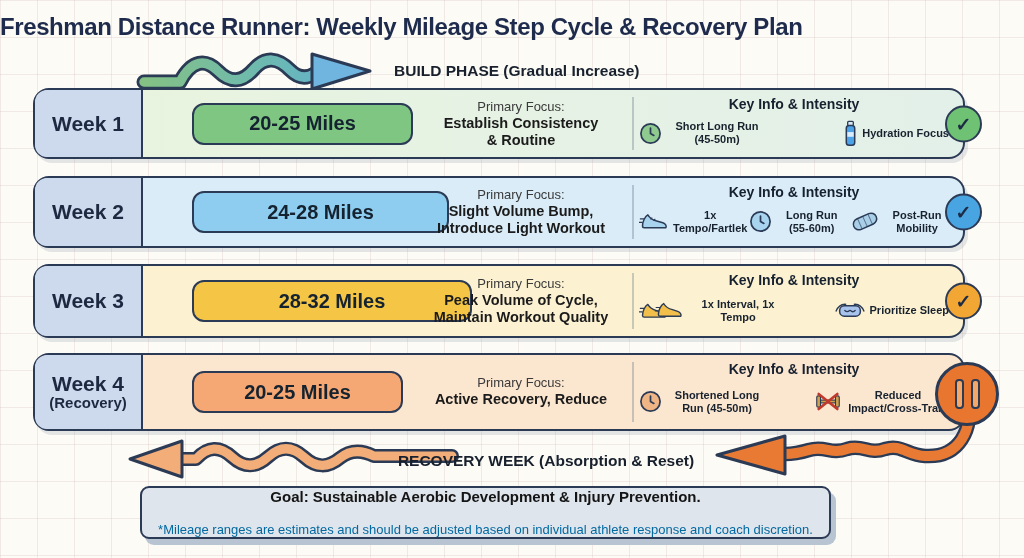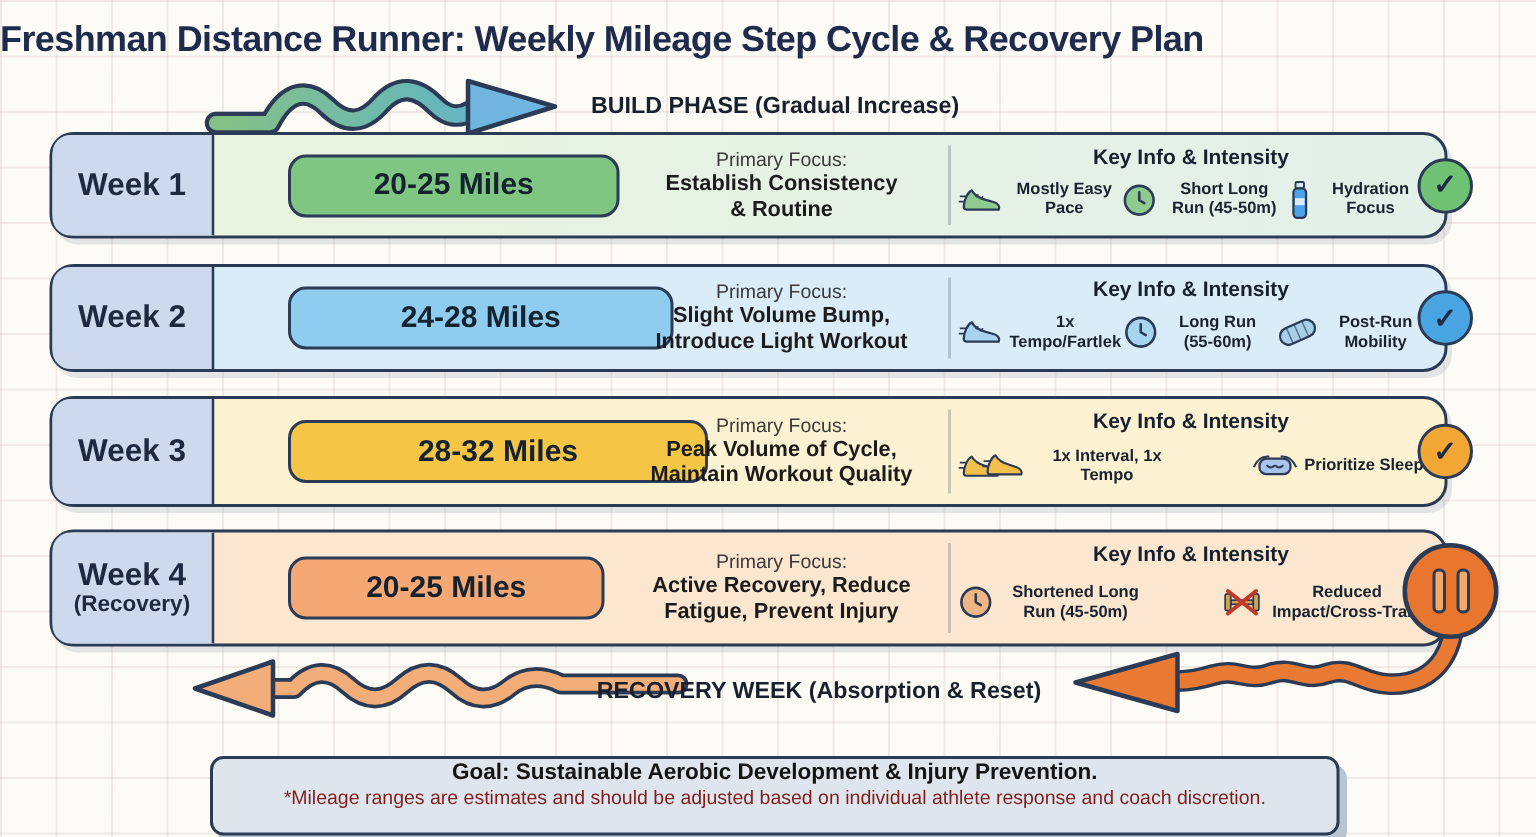--- a/index.html
+++ b/index.html
@@ -78,27 +78,27 @@
   .w3 .badge{ background:#f2a634; }
 
   .pause-badge{
     position:absolute; left:935px; top:362px; width:64px; height:64px; border-radius:50%;
     background:#e8762e; border:3px solid #2b3a55; display:flex; gap:7px;
     align-items:center; justify-content:center; z-index:5;
   }
   .pause-bar{ width:9px; height:30px; background:#f3a869; border:2px solid #2b3a55; border-radius:4px; }
 
   .goal-box{
-    position:absolute; left:140px; top:504px; width:753px; height:53px;
+    position:absolute; left:140px; top:486px; width:691px; height:53px;
     background:#dfe5ec; border:2.5px solid #2b3a55; border-radius:9px; z-index:2;
     box-shadow:5px 6px 0 #b9c4d2; display:flex; flex-direction:column;
-    align-items:center; justify-content:flex-start; gap:1px;
+    align-items:center; justify-content:space-between; gap:1px;
   }
   .goal-1{ font-size:15px; font-weight:bold; color:#141414; }
-  .goal-2{ font-size:13px; color:#7f1d1d; }
+  .goal-2{ font-size:13px; color:#0369a1; }
   .icon{ flex:0 0 auto; display:block; }
 </style>
 </head>
 <body>
 
 <div class="stage">
 
   <div class="title">Freshman Distance Runner: Weekly Mileage Step Cycle &amp; Recovery Plan</div>
 
   <svg class="arrow-svg" style="left:136px; top:49px;" width="245" height="46" viewBox="0 0 245 46">
@@ -125,28 +125,20 @@
     <div class="focus">
       <div class="focus-h">Primary Focus:</div>
       <div class="focus-l">Establish Consistency</div>
       <div class="focus-l">&amp; Routine</div>
     </div>
     <div class="divider"></div>
     <div class="keyinfo">
       <div class="ki-h">Key Info &amp; Intensity</div>
       <div class="ki-items">
         <div class="ki-item">
-          <svg class="icon" width="30" height="21" viewBox="0 0 34 22">
-            <path d="M1,8 h5 M0,12 h4" stroke="#2b3a55" stroke-width="1.3"></path>
-            <path d="M4,16 C4,11 7,5 10,3.5 C12,7 16,9.5 20,10.5 L27,12.5 C30,13.5 31.5,16 30.5,18 L6,18 C4.8,18 4,17.2 4,16 Z" fill="#8fca8f" stroke="#2b3a55" stroke-width="1.7" stroke-linejoin="round"></path>
-            <path d="M13,8.5 l2,-2 M16.5,10 l2,-2" stroke="#2b3a55" stroke-width="1.2" fill="none"></path>
-          </svg>
-          <span class="ki-label">Mostly Easy Pace</span>
-        </div>
-        <div class="ki-item">
           <svg class="icon" width="23" height="23" viewBox="0 0 24 24">
             <circle cx="12" cy="12" r="10" fill="#8fca8f" stroke="#2b3a55" stroke-width="1.8"></circle>
             <path d="M12,12 V6.5 M12,12 L15.5,14" fill="none" stroke="#2b3a55" stroke-width="1.8" stroke-linecap="round"></path>
           </svg>
           <span class="ki-label">Short Long Run (45-50m)</span>
         </div>
         <div class="ki-item">
           <svg class="icon" width="15" height="27" viewBox="0 0 16 28">
             <rect x="5" y="1" width="6" height="4.5" rx="1" fill="#d8e8f5" stroke="#2b3a55" stroke-width="1.4"></rect>
             <rect x="3.5" y="5.5" width="9" height="21" rx="3" fill="#4da3e8" stroke="#2b3a55" stroke-width="1.6"></rect>
@@ -256,21 +248,20 @@
     <div class="label-box">
       <span>Week 4</span>
       <span class="label-sub">(Recovery)</span>
     </div>
     <div class="bar">
       <span>20-25 Miles</span>
     </div>
     <div class="focus">
       <div class="focus-h">Primary Focus:</div>
       <div class="focus-l">Active Recovery, Reduce</div>
-      <div class="focus-l">Fatigue, Prevent Injury</div>
     </div>
     <div class="divider"></div>
     <div class="keyinfo">
       <div class="ki-h">Key Info &amp; Intensity</div>
       <div class="ki-items">
         <div class="ki-item">
           <svg class="icon" width="23" height="23" viewBox="0 0 24 24">
             <circle cx="12" cy="12" r="10" fill="#f0b584" stroke="#2b3a55" stroke-width="1.8"></circle>
             <path d="M12,12 V6.5 M12,12 L15.5,14" fill="none" stroke="#2b3a55" stroke-width="1.8" stroke-linecap="round"></path>
           </svg>

